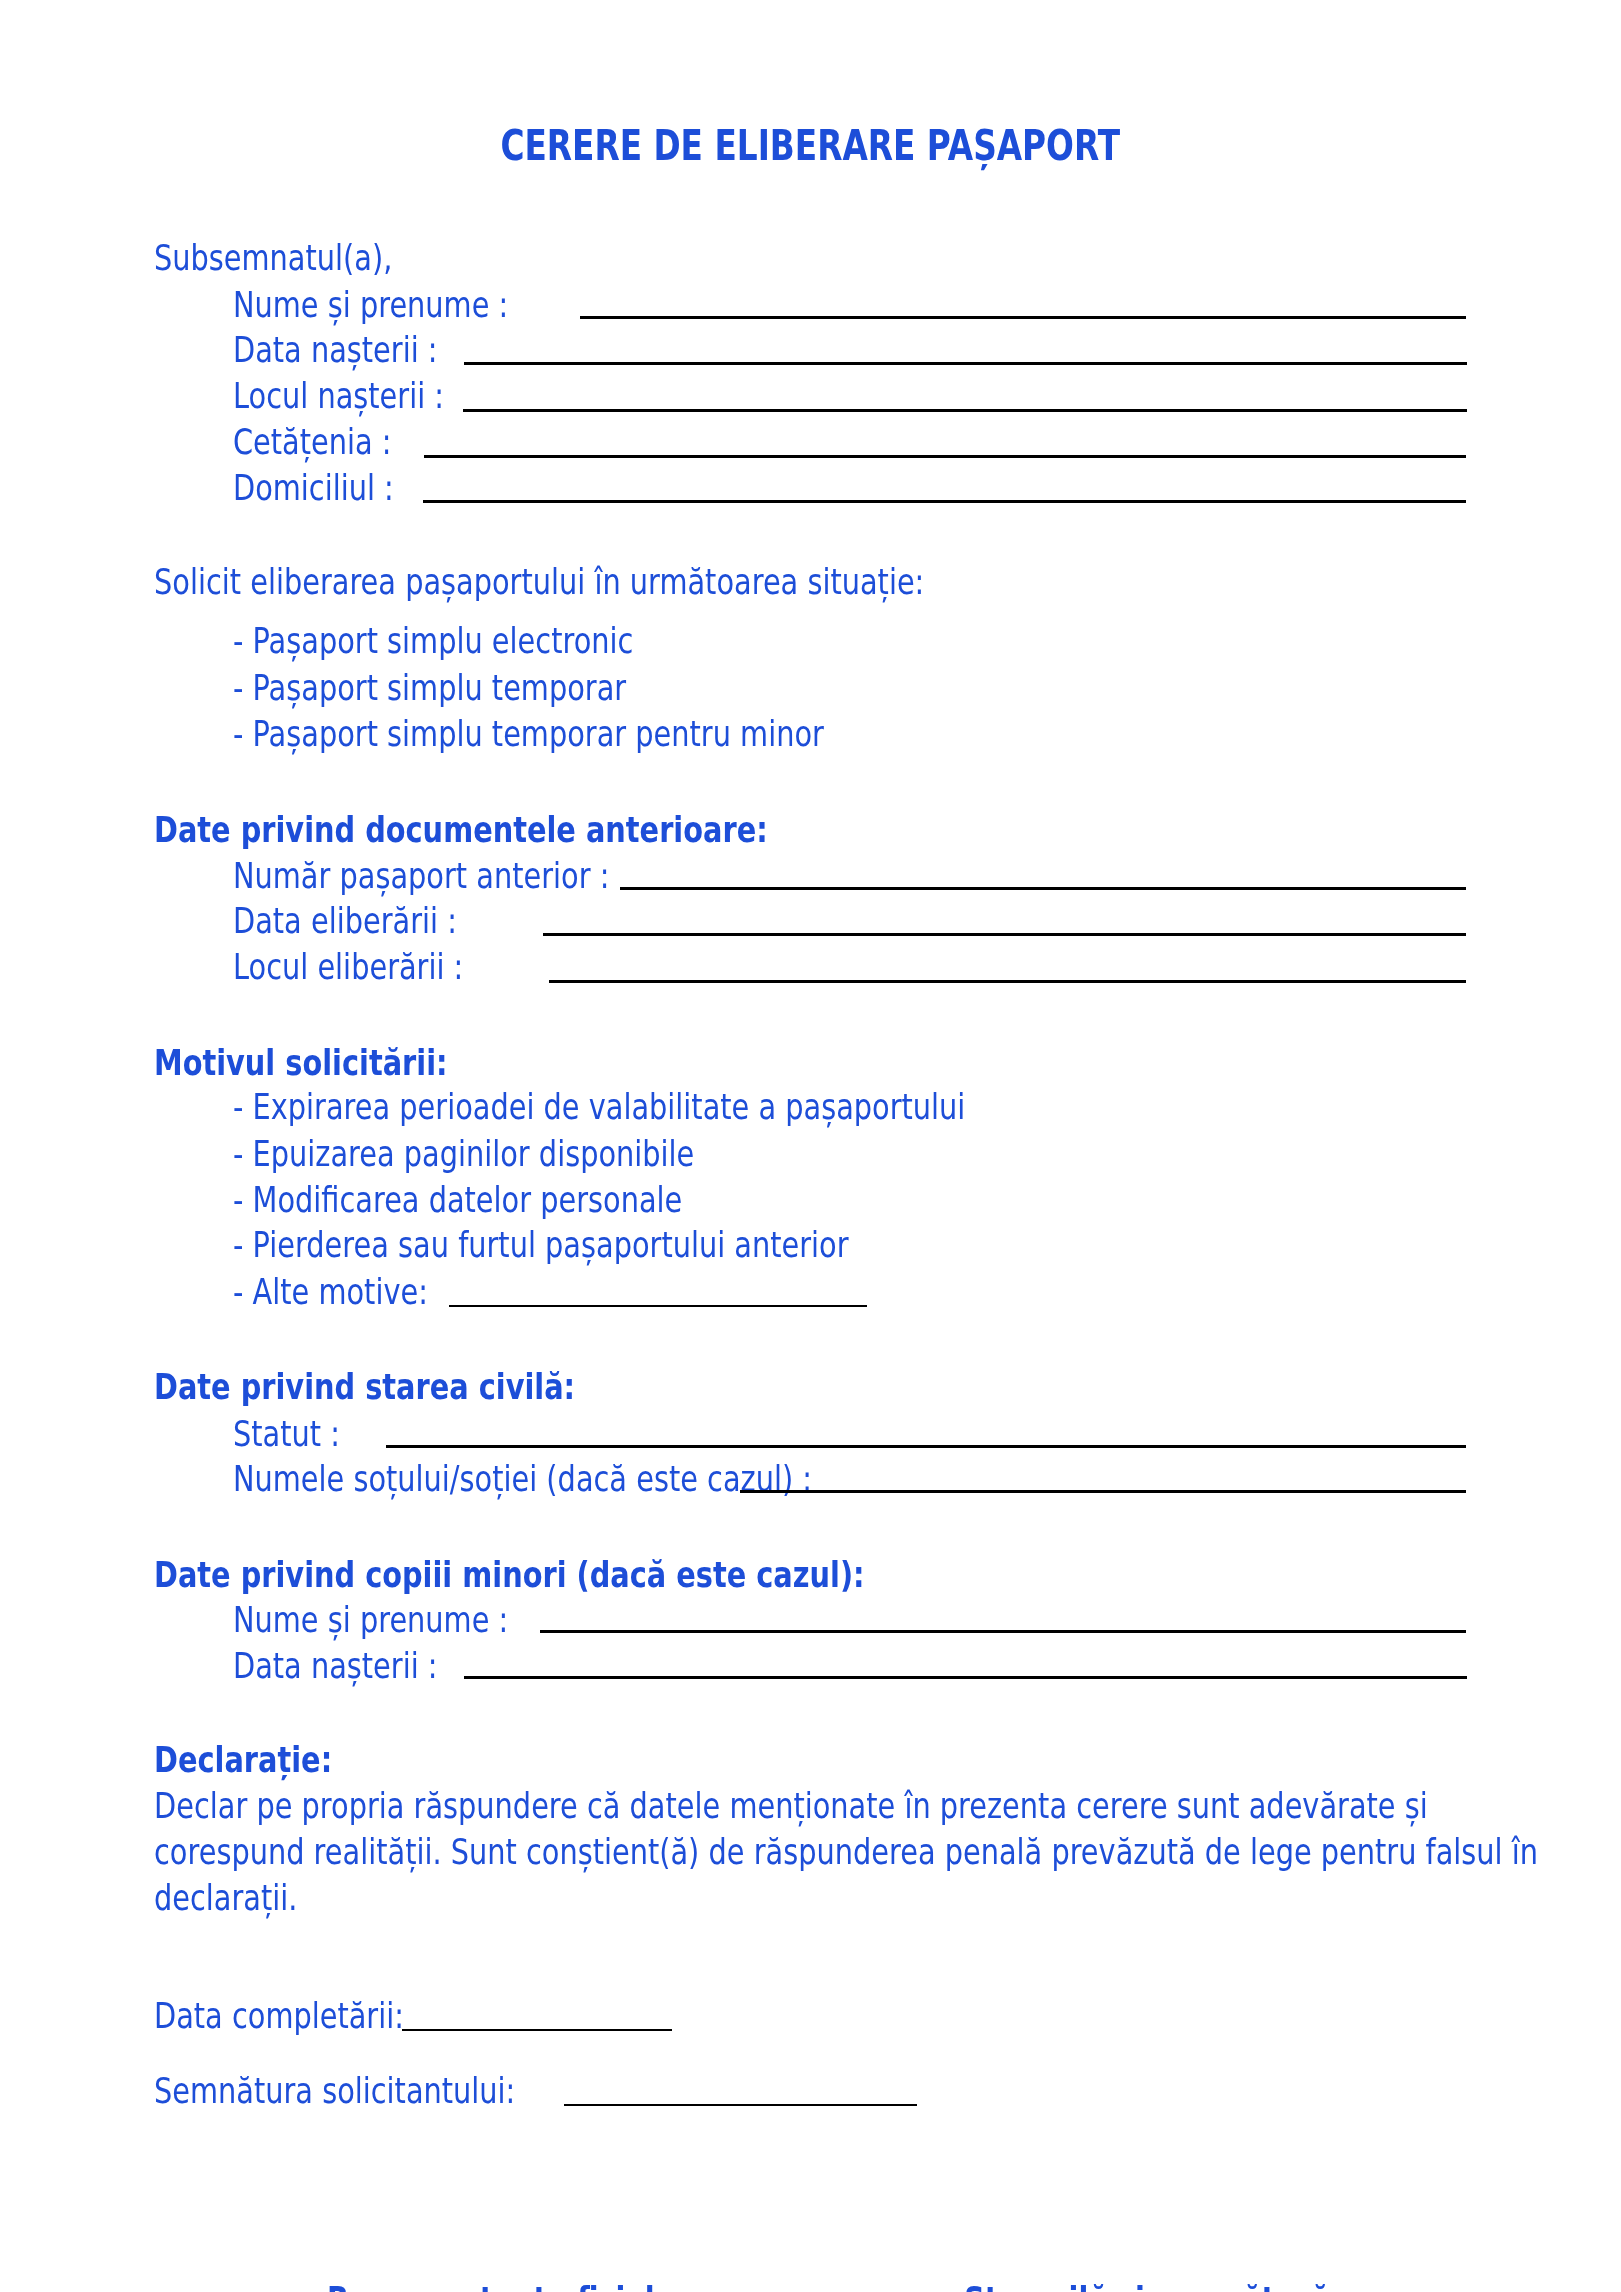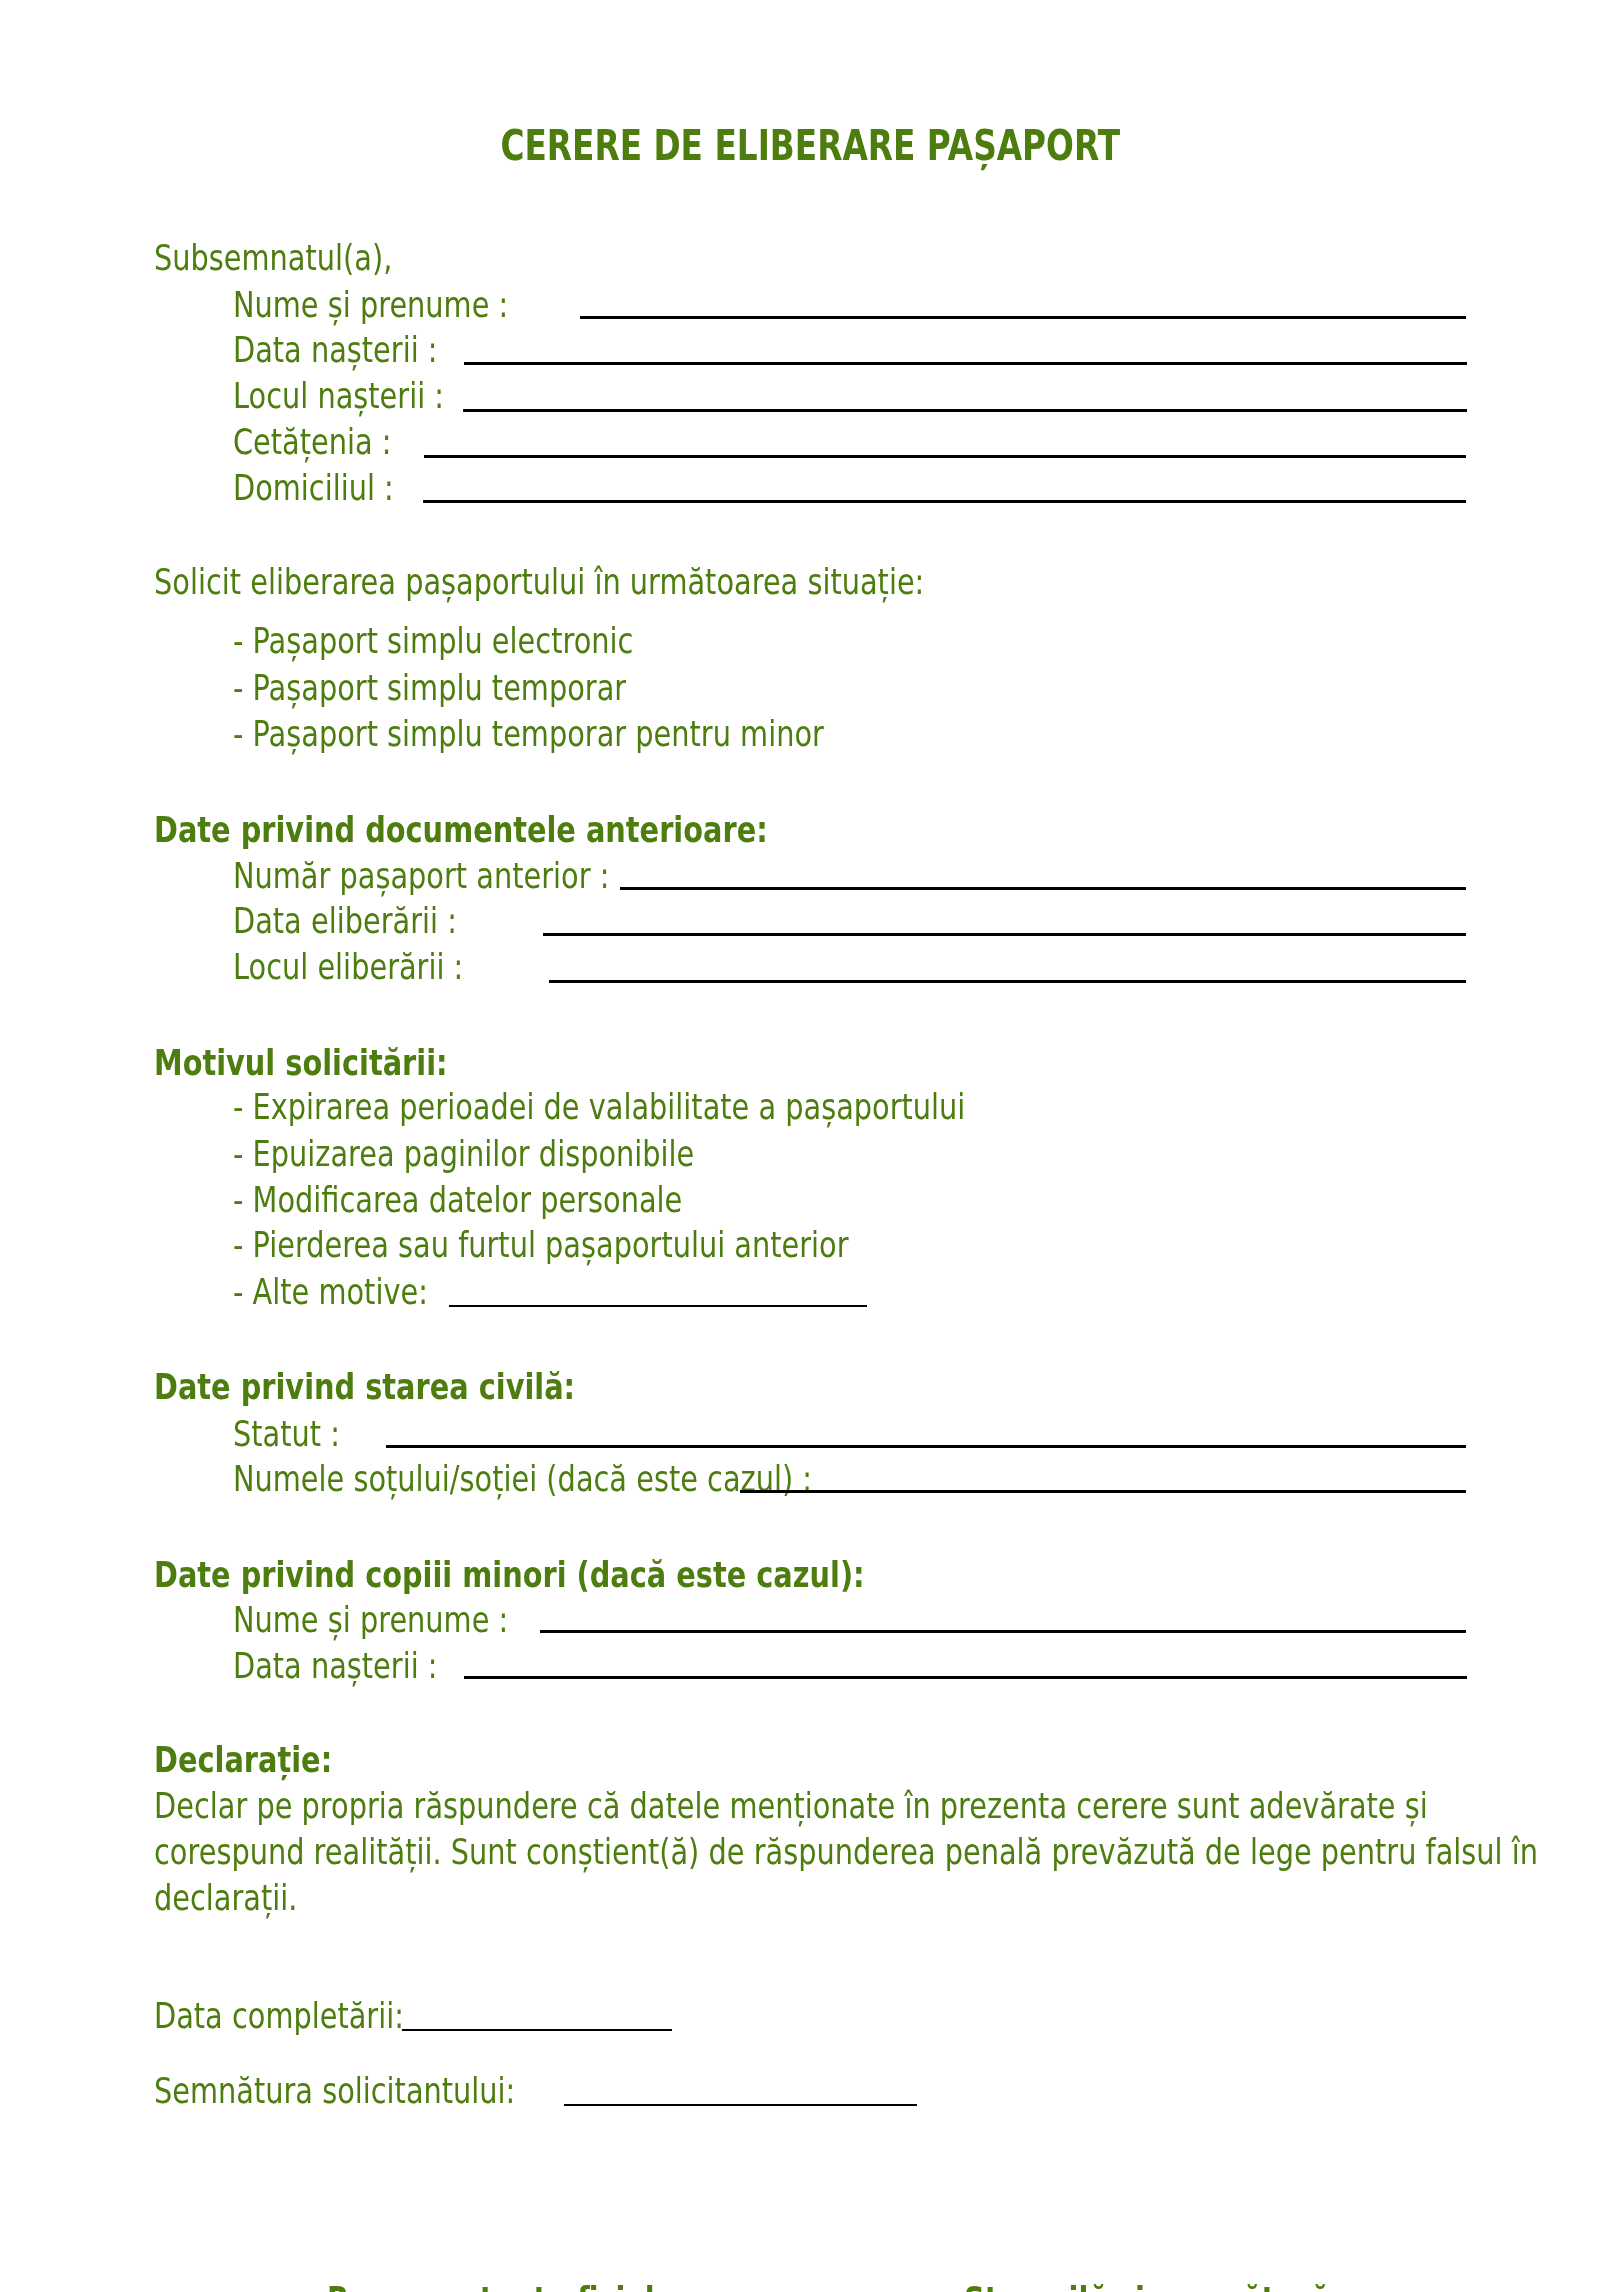--- a/index.html
+++ b/index.html
@@ -1,19 +1,19 @@
 <!DOCTYPE html>
 <html><head>
 <meta charset="utf-8">
 <style>
   html,body{margin:0;padding:0;background:#fff;}
   #page{
     position:relative;
     width:1621px;height:2293px;
-    background:#fff;color:#4d7c0f;
+    background:#fff;color:#1d4ed8;
     overflow:hidden;
     font-family:"DejaVu Sans", sans-serif;
   }
   .t{
     position:absolute;
     white-space:nowrap;
     font-size:36px;
     line-height:1.15;
     transform:scaleX(0.8);
     transform-origin:0 0;

